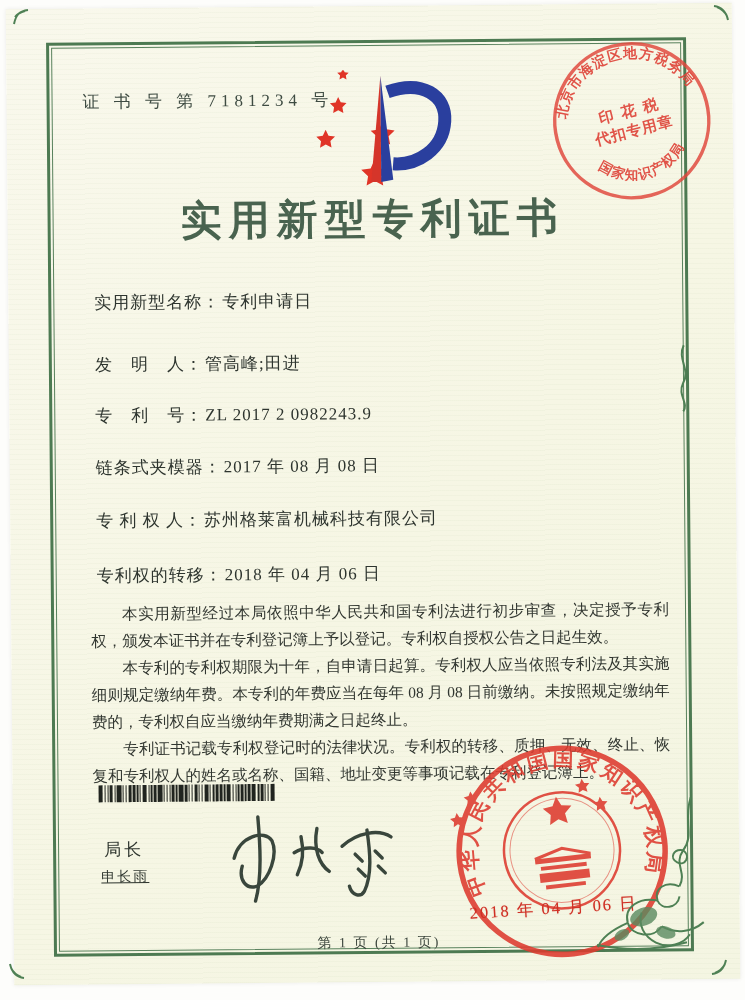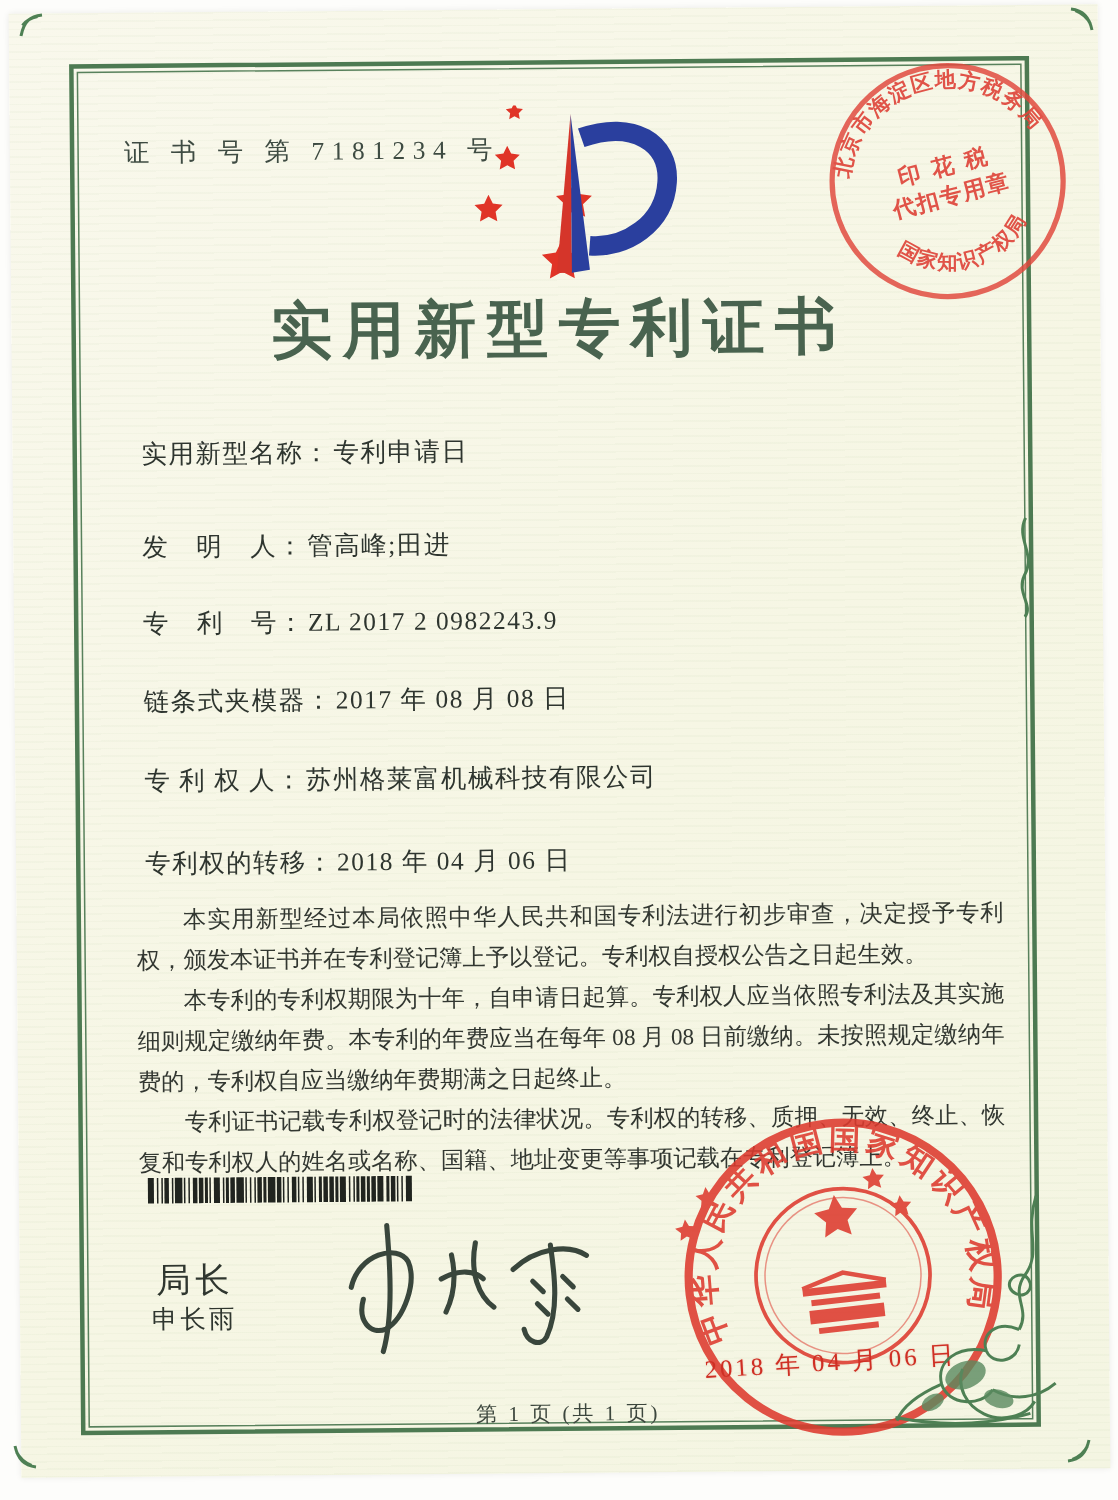--- a/index.html
+++ b/index.html
@@ -36,22 +36,22 @@
     position:absolute;left:86px;font-size:17px;color:#2e352f;letter-spacing:1px;white-space:nowrap;
   }
   .field .val{margin-left:2px;}
   .body-text{
     position:absolute;left:80px;top:592px;width:578px;
     font-size:15.5px;line-height:27px;color:#323731;text-align:justify;
   }
   .body-text p{margin:0;text-indent:2em;}
   .barcode{position:absolute;left:86px;top:777px;width:208px;height:17px;}
   .barcode span{position:absolute;top:0;bottom:0;background:#20241f;}
-  .sig-title{position:absolute;left:91px;top:830px;font-size:23px;color:#2f362f;letter-spacing:3px;font-family:"Liberation Sans","DejaVu Sans",sans-serif;}
-  .sig-name{position:absolute;left:88px;top:860px;font-size:17px;color:#2f362f;letter-spacing:2px;font-family:"Liberation Sans","DejaVu Sans",sans-serif;}
+  .sig-title{position:absolute;left:91px;top:830px;font-size:17px;color:#2f362f;letter-spacing:3px;font-family:"Liberation Sans","DejaVu Sans",sans-serif;}
+  .sig-name{position:absolute;left:88px;top:860px;font-size:14px;color:#2f362f;letter-spacing:2px;font-family:"Liberation Sans","DejaVu Sans",sans-serif;text-decoration:underline;}
   .signature-svg{position:absolute;left:196px;top:796px;}
   .tax-stamp{position:absolute;left:540px;top:32px;transform:rotate(-14deg);opacity:.92;}
   .main-seal{position:absolute;left:436px;top:734px;transform:rotate(-6deg);opacity:.95;}
   .seal-date{
     position:absolute;left:456px;top:892px;width:210px;
     font-size:16.5px;color:#cf2f24;letter-spacing:2px;transform:rotate(-3deg);
     text-shadow:0 0 1px rgba(207,47,36,.4);
   }
   .footer{
     position:absolute;left:40px;width:650px;top:928px;text-align:center;

